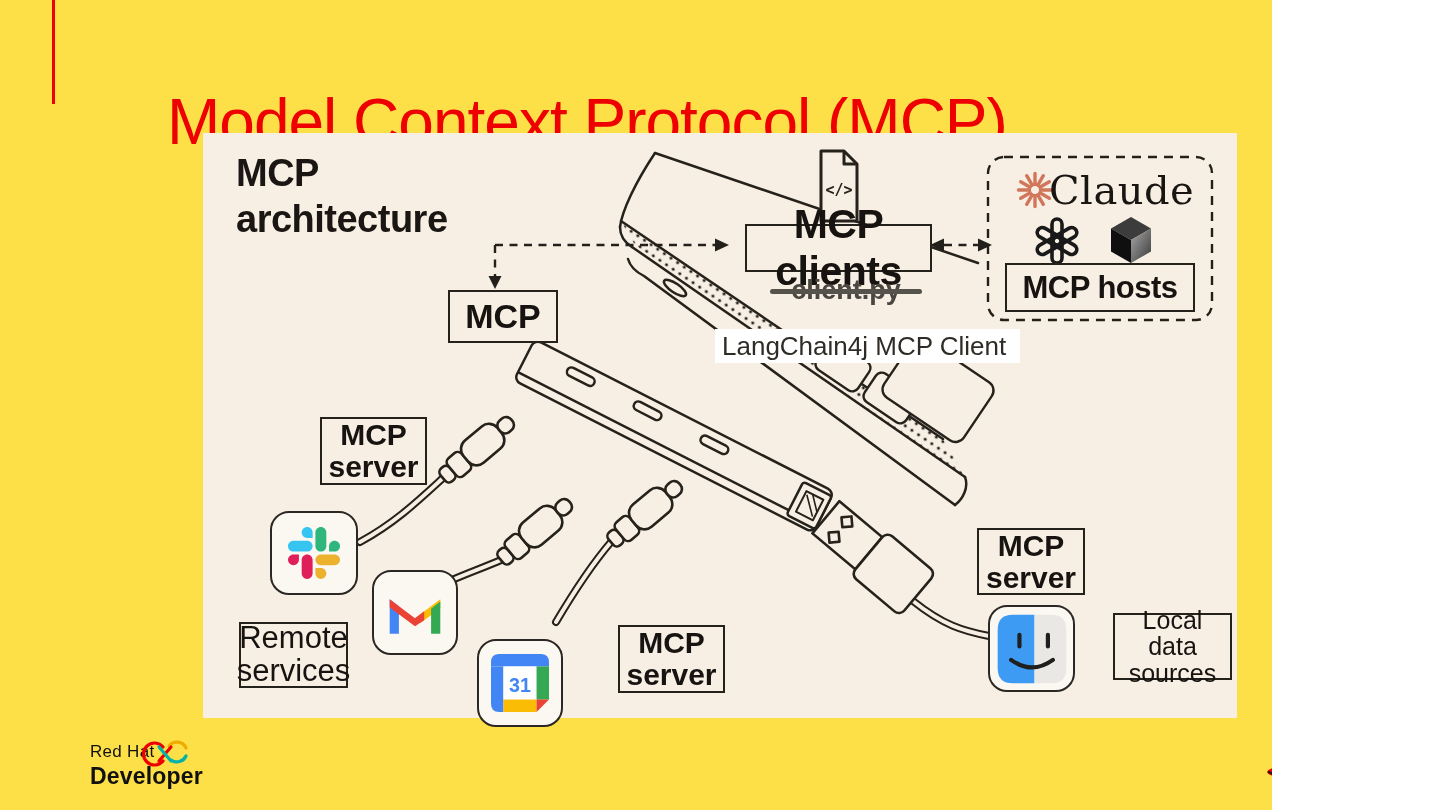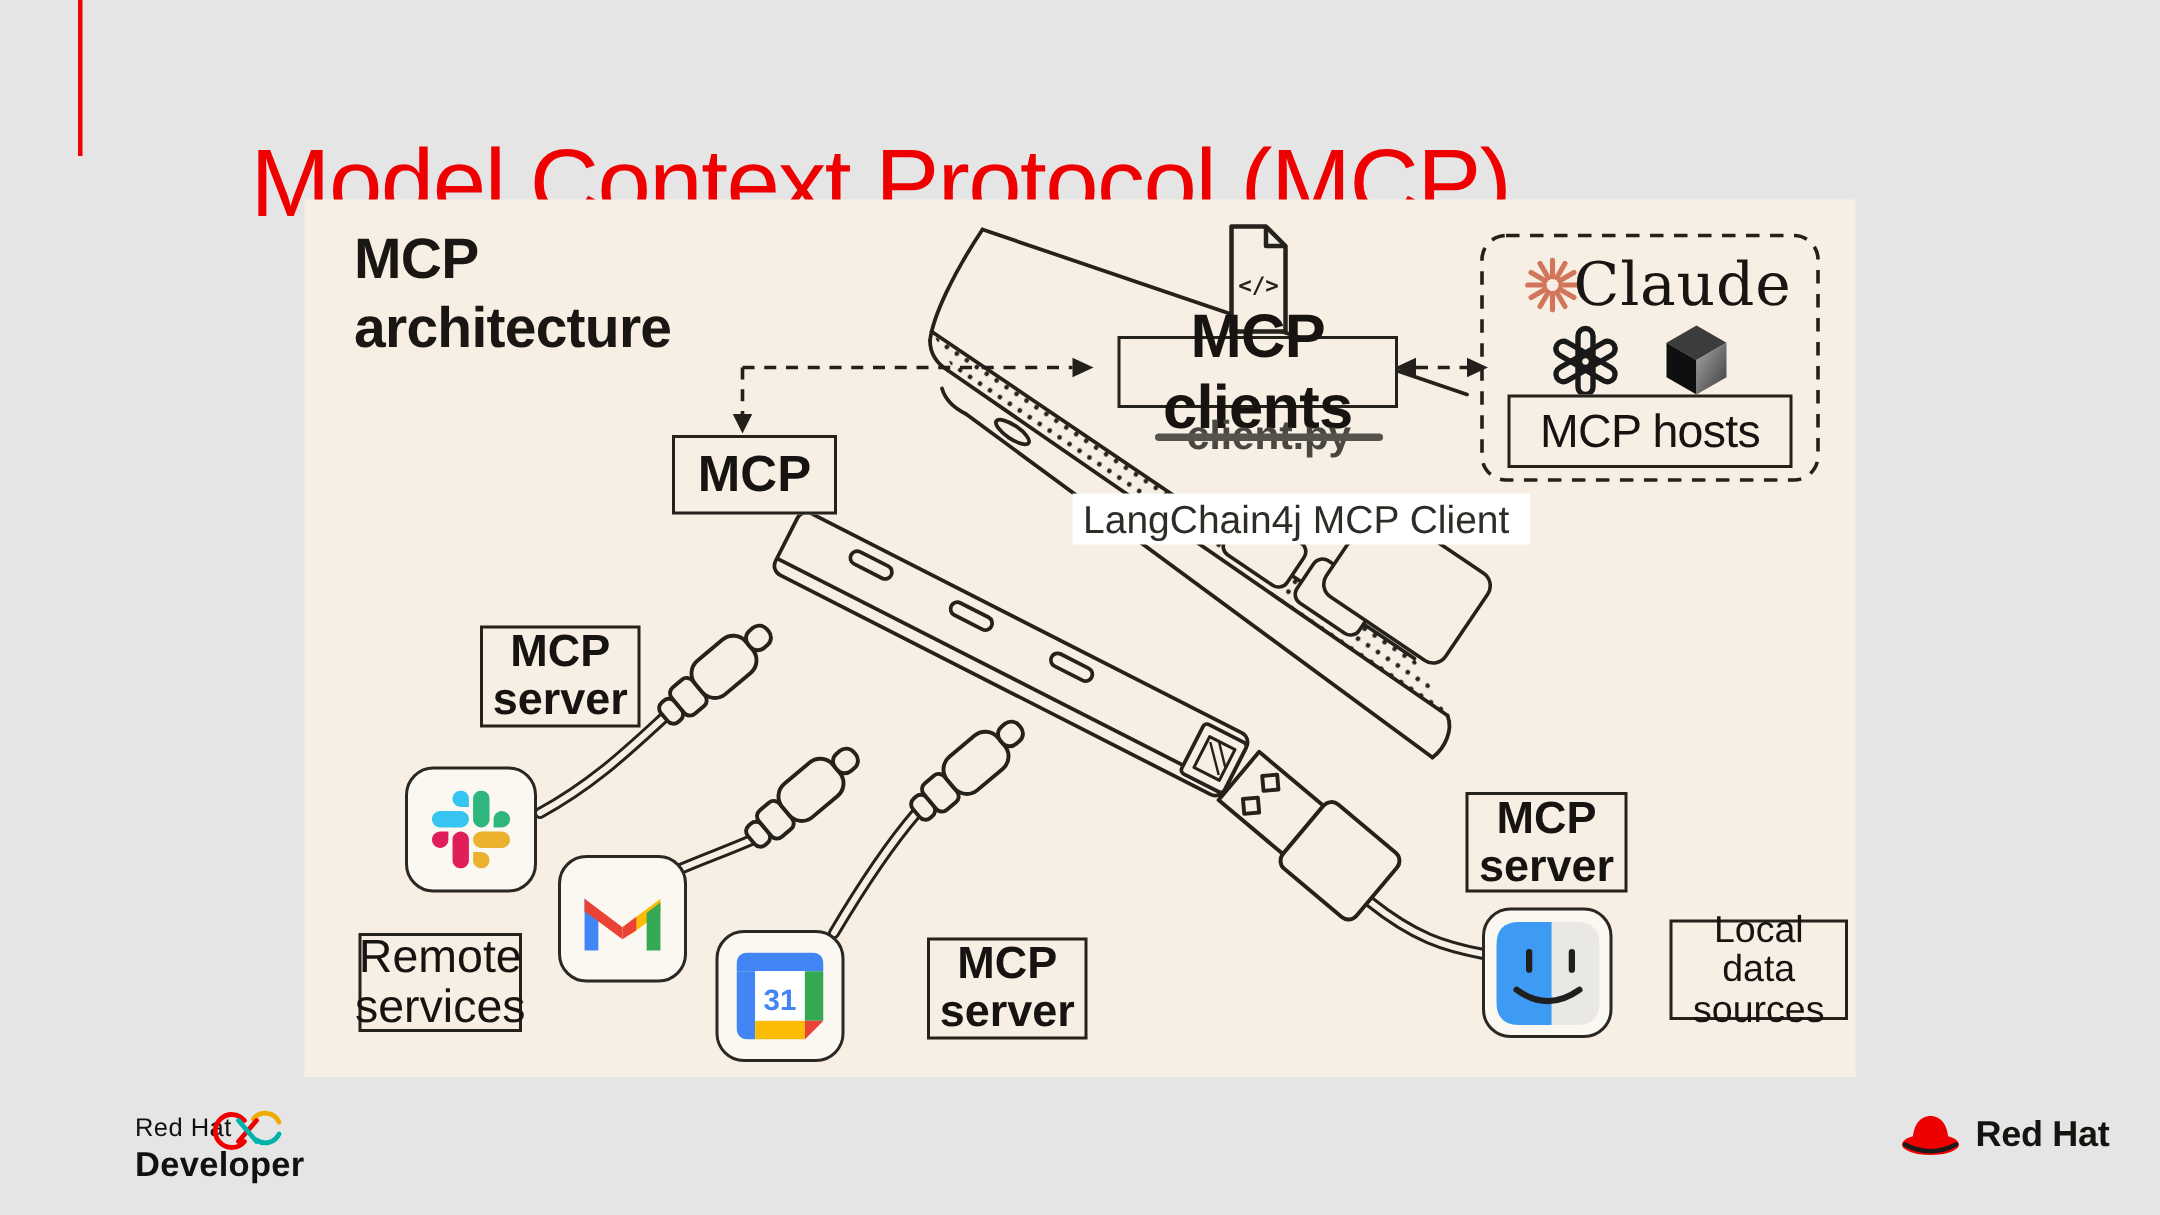--- a/index.html
+++ b/index.html
@@ -1,48 +1,48 @@
 <!DOCTYPE html>
 <html><head>
 <meta charset="utf-8">
 <style>
   html,body{margin:0;padding:0;background:#ffffff;}
-  .slide{position:relative;width:1440px;height:810px;background:#e5e5e5;overflow:hidden;
+  .slide{position:relative;width:1272px;height:810px;background:#fde047;overflow:hidden;
          font-family:"Liberation Sans",sans-serif;color:#191613;}
   .accent-top{position:absolute;left:52px;top:0;width:3px;height:104px;background:#EE0000;}
   .title{position:absolute;left:167px;top:42px;font-size:64px;font-weight:400;color:#EE0000;
          letter-spacing:-1px;white-space:nowrap;}
   .panel{position:absolute;left:203px;top:133px;width:1034px;height:585px;background:#F7EFE4;}
   .art{position:absolute;left:0;top:0;z-index:10;}
   .d-heading{position:absolute;left:33px;top:18px;z-index:20;font-size:38px;font-weight:700;
              line-height:1.2;color:#191613;letter-spacing:-0.5px;}
   .box{position:absolute;z-index:20;background:#F7EFE4;border:2.4px solid #25211b;
        display:flex;align-items:center;justify-content:center;text-align:center;
        color:#161310;box-sizing:border-box;}
   .box .two{line-height:1.06;}
   #box-clients{left:542px;top:91px;width:187px;height:48px;font-size:41px;font-weight:700;letter-spacing:-0.5px;}
-  #box-hosts{left:802px;top:130px;width:190px;height:49px;font-size:31px;font-weight:400;letter-spacing:-0.5px;}
+  #box-hosts{left:802px;top:130px;width:190px;height:49px;font-size:31px;font-weight:700;letter-spacing:-0.5px;}
   #box-mcp{left:245px;top:157px;width:110px;height:53px;font-size:34px;font-weight:700;}
   #srv-left{left:117px;top:284px;width:107px;height:68px;font-size:30px;font-weight:700;}
   #srv-mid{left:415px;top:492px;width:107px;height:68px;font-size:30px;font-weight:700;}
   #srv-right{left:774px;top:395px;width:108px;height:67px;font-size:30px;font-weight:700;}
   #box-remote{left:36px;top:489px;width:109px;height:66px;font-size:31px;font-weight:400;}
   #box-local{left:890px;top:480px;width:119px;height:67px;font-size:25px;font-weight:400;margin-left:20px;}
   .clientpy{position:absolute;left:577px;top:141px;width:132px;height:32px;z-index:20;
             display:flex;align-items:center;justify-content:center;
             font-size:27px;font-weight:700;color:#4a4741;}
   .strike-line{position:absolute;left:-10px;right:-10px;top:48%;height:5px;background:#56524c;border-radius:3px;}
   .overlay-band{position:absolute;left:512px;top:196px;width:305px;height:34px;background:#ffffff;z-index:30;
                 display:flex;align-items:center;padding-left:7px;box-sizing:border-box;
                 font-size:26px;font-weight:400;color:#2f2c28;white-space:nowrap;}
   .tile{position:absolute;z-index:20;background:#FBF8F2;border:2.4px solid #2b2723;border-radius:19px;
         display:flex;align-items:center;justify-content:center;box-sizing:border-box;}
   #tile-slack{left:67px;top:378px;width:88px;height:84px;}
   #tile-gmail{left:169px;top:437px;width:86px;height:85px;}
-  #tile-cal{left:274px;top:487px;width:86px;height:88px;}
+  #tile-cal{left:274px;top:506px;width:86px;height:88px;}
   #tile-finder{left:785px;top:472px;width:87px;height:87px;}
   .codeicon{position:absolute;left:612px;top:15px;z-index:20;}
   .claude-word{position:absolute;left:846px;top:34px;z-index:20;font-family:"DejaVu Serif",serif;
                font-size:40px;font-weight:500;color:#181512;letter-spacing:0.5px;}
   .dev-logo{position:absolute;left:90px;top:742px;z-index:5;color:#111;}
   .dev-name{font-size:17px;letter-spacing:0.3px;}
   .dev-sub{font-size:23px;font-weight:700;margin-top:1px;letter-spacing:0.2px;}
   .dev-symbol{position:absolute;left:49px;top:-9px;}
   .redhat-logo{position:absolute;left:1266px;top:740px;display:flex;align-items:center;gap:9px;}
   .redhat-word{font-size:24px;font-weight:700;color:#151310;letter-spacing:-0.2px;}

